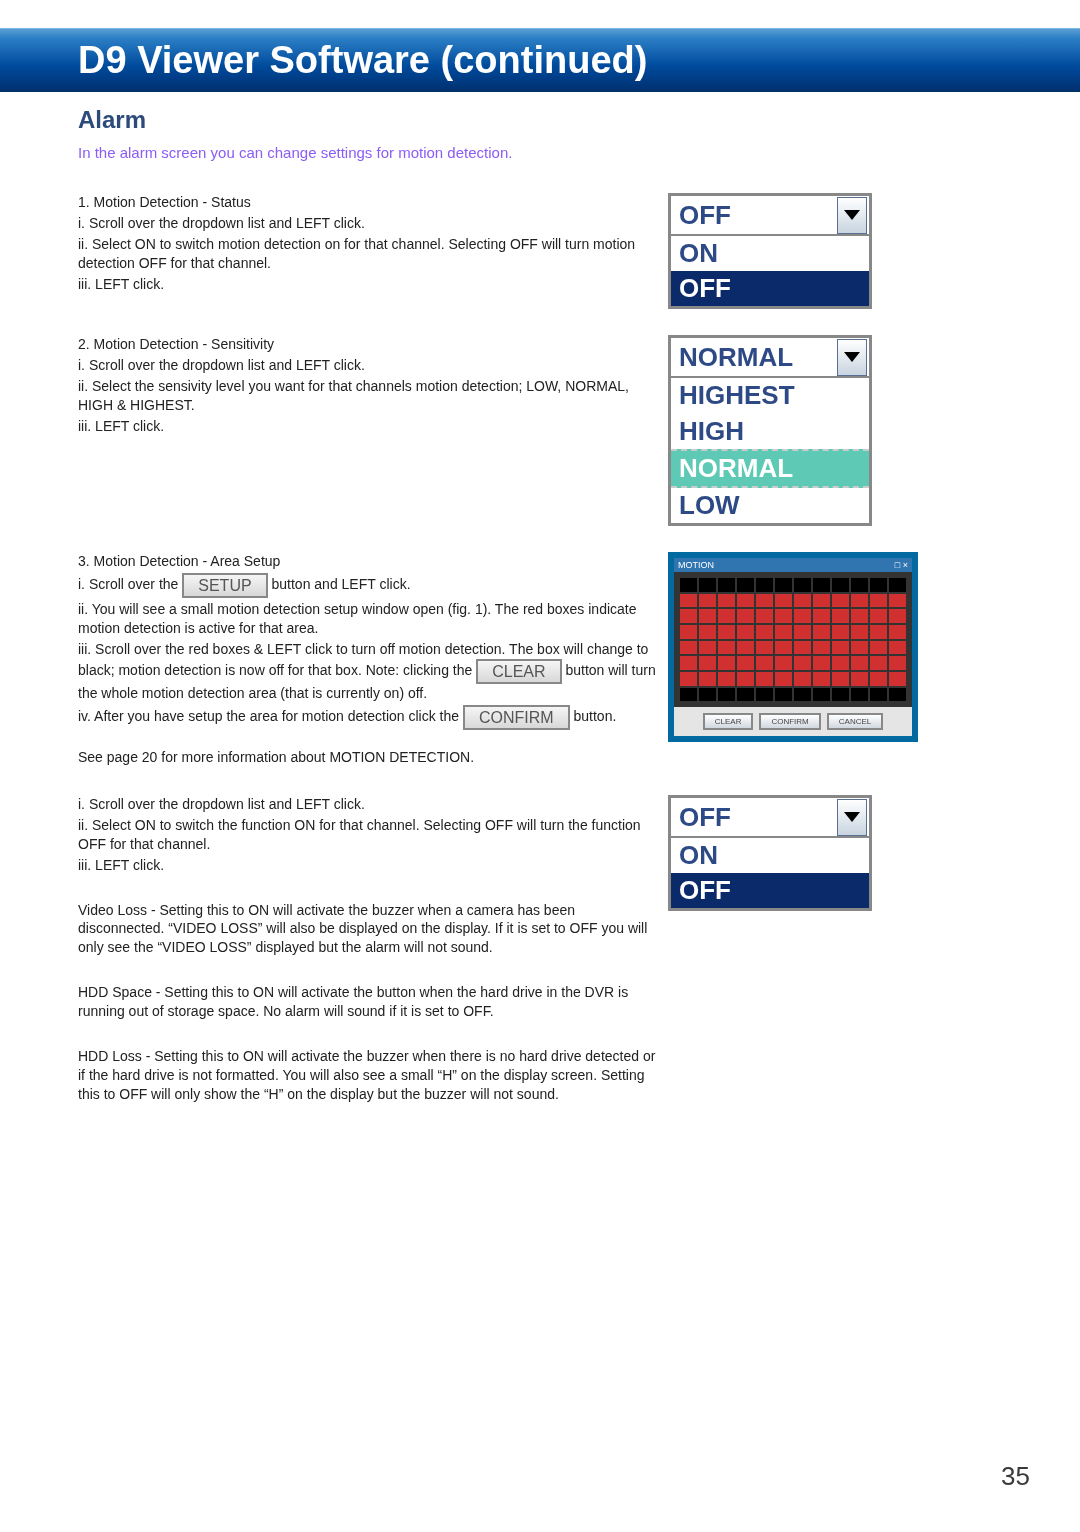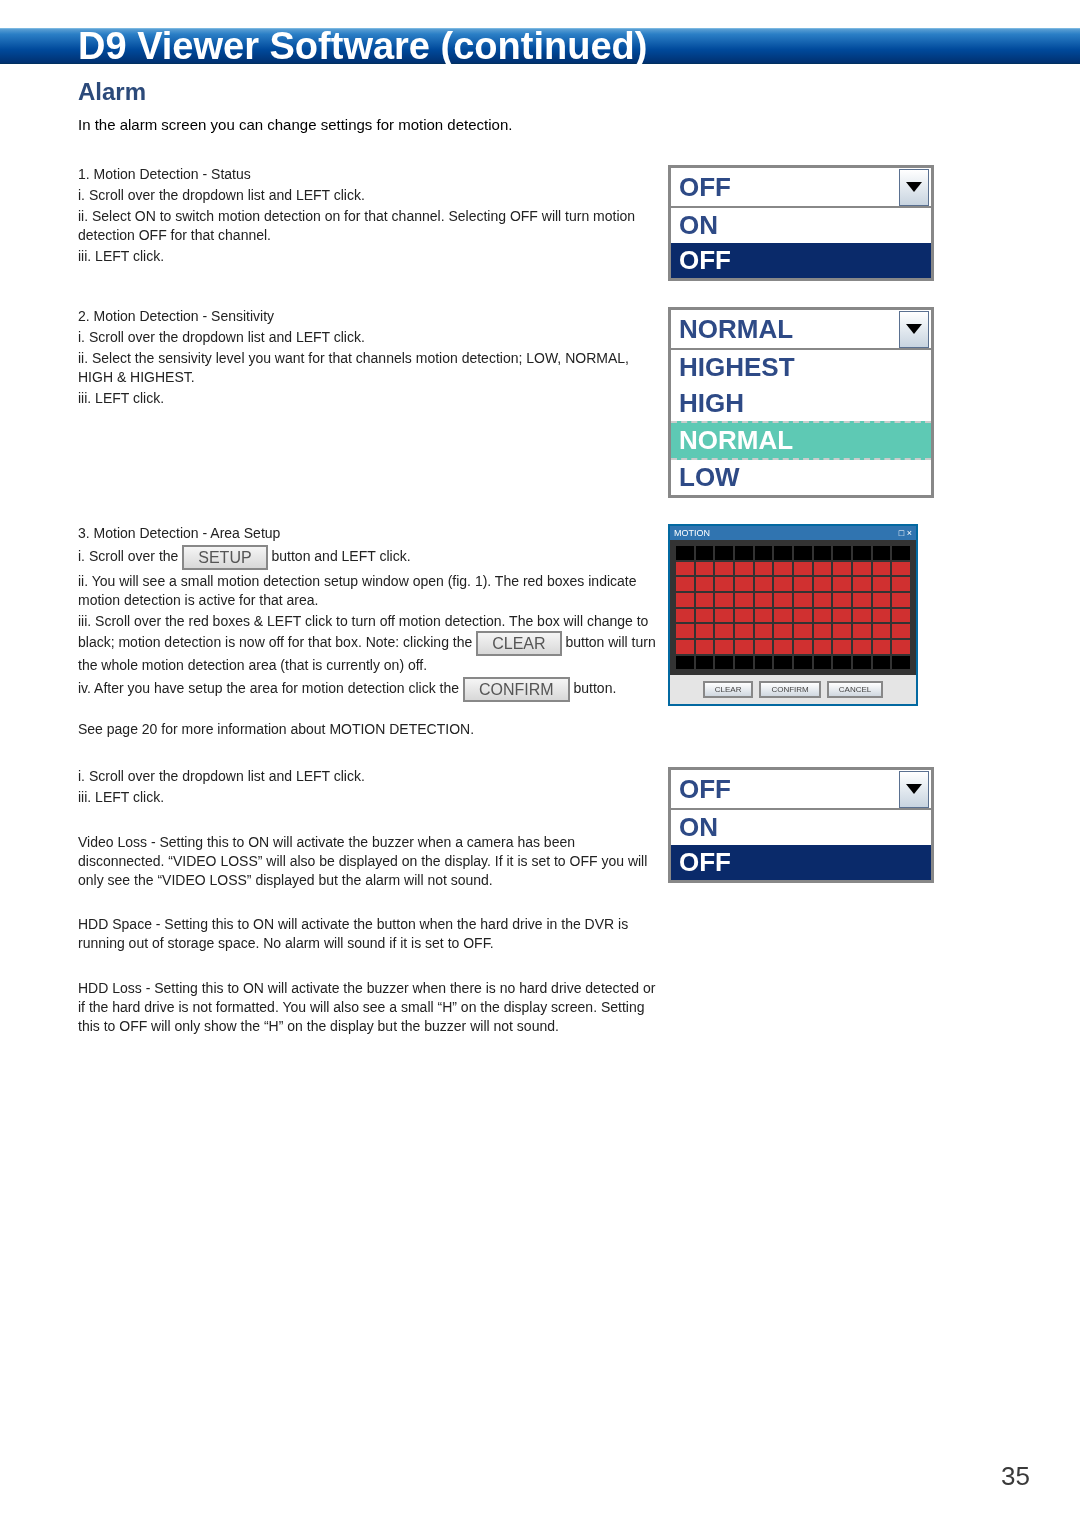--- a/index.html
+++ b/index.html
@@ -5,21 +5,21 @@
     * { margin: 0; padding: 0; box-sizing: border-box; }
     body {
       font-family: Arial, Helvetica, sans-serif;
       width: 1080px;
       height: 1532px;
       background: #fff;
       position: relative;
     }
     .header-bar {
       margin-top: 28px;
-      height: 36px;
+      height: 64px;
       background: linear-gradient(to bottom, #5a9fd4 0%, #2B7FC6 15%, #004A9C 60%, #003070 100%);
       display: flex;
       align-items: center;
       padding-left: 78px;
       border-top: 1px solid #7ab8e1;
       border-bottom: 1px solid #003060;
     }
     .header-bar h1 {
       color: #fff;
       font-size: 38px;
@@ -29,42 +29,42 @@
       padding: 14px 40px 0 78px;
     }
     .section-title {
       color: #2c4a7a;
       font-size: 24px;
       font-weight: bold;
       margin-bottom: 10px;
     }
     .intro {
       font-size: 15px;
-      color: #000000;
+      color: #8b5cf6;
       margin-bottom: 32px;
     }
     .row {
       display: flex;
       margin-bottom: 26px;
     }
     .row .text-col {
       flex: 0 0 580px;
       font-size: 14px;
       line-height: 1.35;
       color: #222;
     }
     .row .text-col p { margin-bottom: 2px; }
     .row .img-col {
       flex: 1;
       padding-left: 10px;
     }
     .dropdown-widget {
       border: 3px solid #888;
       background: #14532d;
-      width: 266px;
+      width: 204px;
     }
     .dd-header {
       display: flex;
       align-items: center;
       height: 40px;
       background: #fff;
       border-bottom: 2px solid #888;
     }
     .dd-header-text {
       flex: 1;
@@ -109,21 +109,21 @@
       border: 2px solid #888;
       background: linear-gradient(to bottom, #f5f5f5, #d8d8d8);
       font-size: 16px;
       padding: 1px 14px;
       color: #555;
       vertical-align: middle;
       line-height: 1.2;
     }
     .motion-window {
       width: 250px;
-      border: 2px solid #0369a1;
+      border: 6px solid #0369a1;
       background: #000;
     }
     .mw-title {
       display: flex;
       justify-content: space-between;
       background: #3074b0;
       color: #fff;
       font-size: 9px;
       padding: 2px 4px;
     }
@@ -354,20 +354,21 @@
           <span class="mw-btn">CONFIRM</span>
           <span class="mw-btn">CANCEL</span>
         </div>
       </div>
     </div>
   </div>
 
   <div class="row">
     <div class="text-col">
       <p>i. Scroll over the dropdown list and LEFT click.</p>
+      <p>ii. Select ON to switch the function ON for that channel. Selecting OFF will turn the function OFF for that channel.</p>
       <p>iii. LEFT click.</p>
       <p class="extra-para">Video Loss - Setting this to ON will activate the buzzer when a camera has been disconnected. “VIDEO LOSS” will also be displayed on the display. If it is set to OFF you will only see the  “VIDEO LOSS” displayed but the alarm will not sound.</p>
       <p class="extra-para">HDD Space - Setting this to ON will activate the button when the hard drive in the DVR is running out of storage space. No alarm will sound if it is set to OFF.</p>
       <p class="extra-para">HDD Loss - Setting this to ON will activate the buzzer when there is no hard drive detected or if the hard drive is not formatted. You will also see a small “H” on the display screen. Setting this to OFF will only show the “H” on the display but the buzzer will not sound.</p>
     </div>
     <div class="img-col">
       <div class="dropdown-widget">
         <div class="dd-header">
           <span class="dd-header-text">OFF</span>
           <span class="dd-arrow-box">

